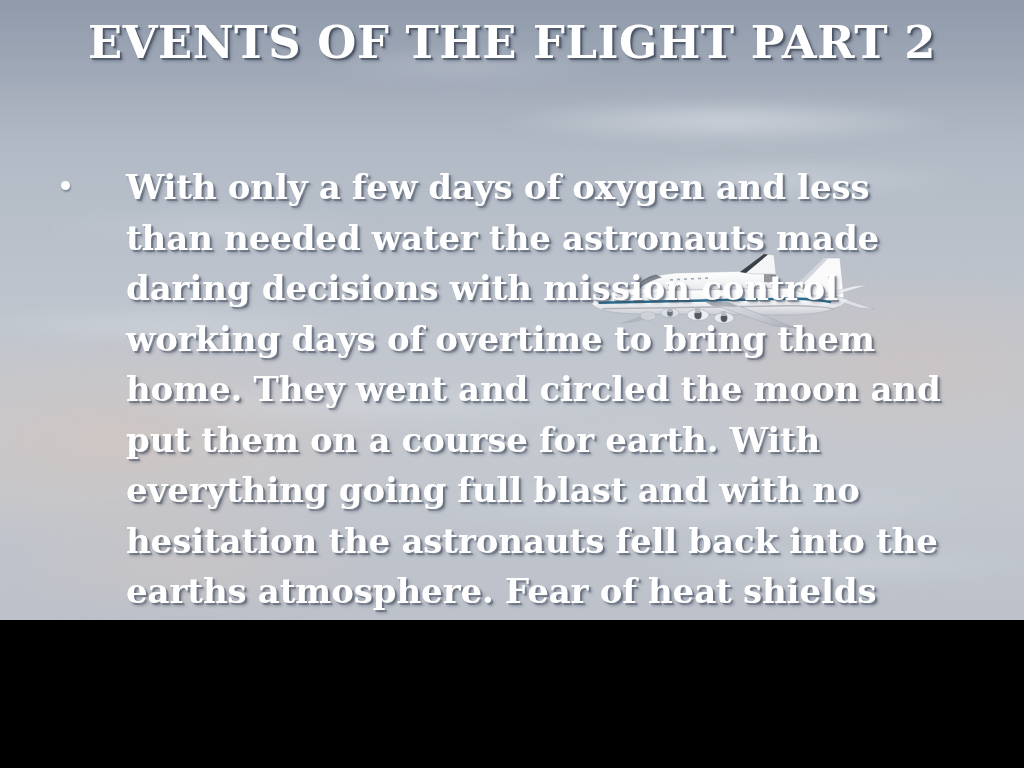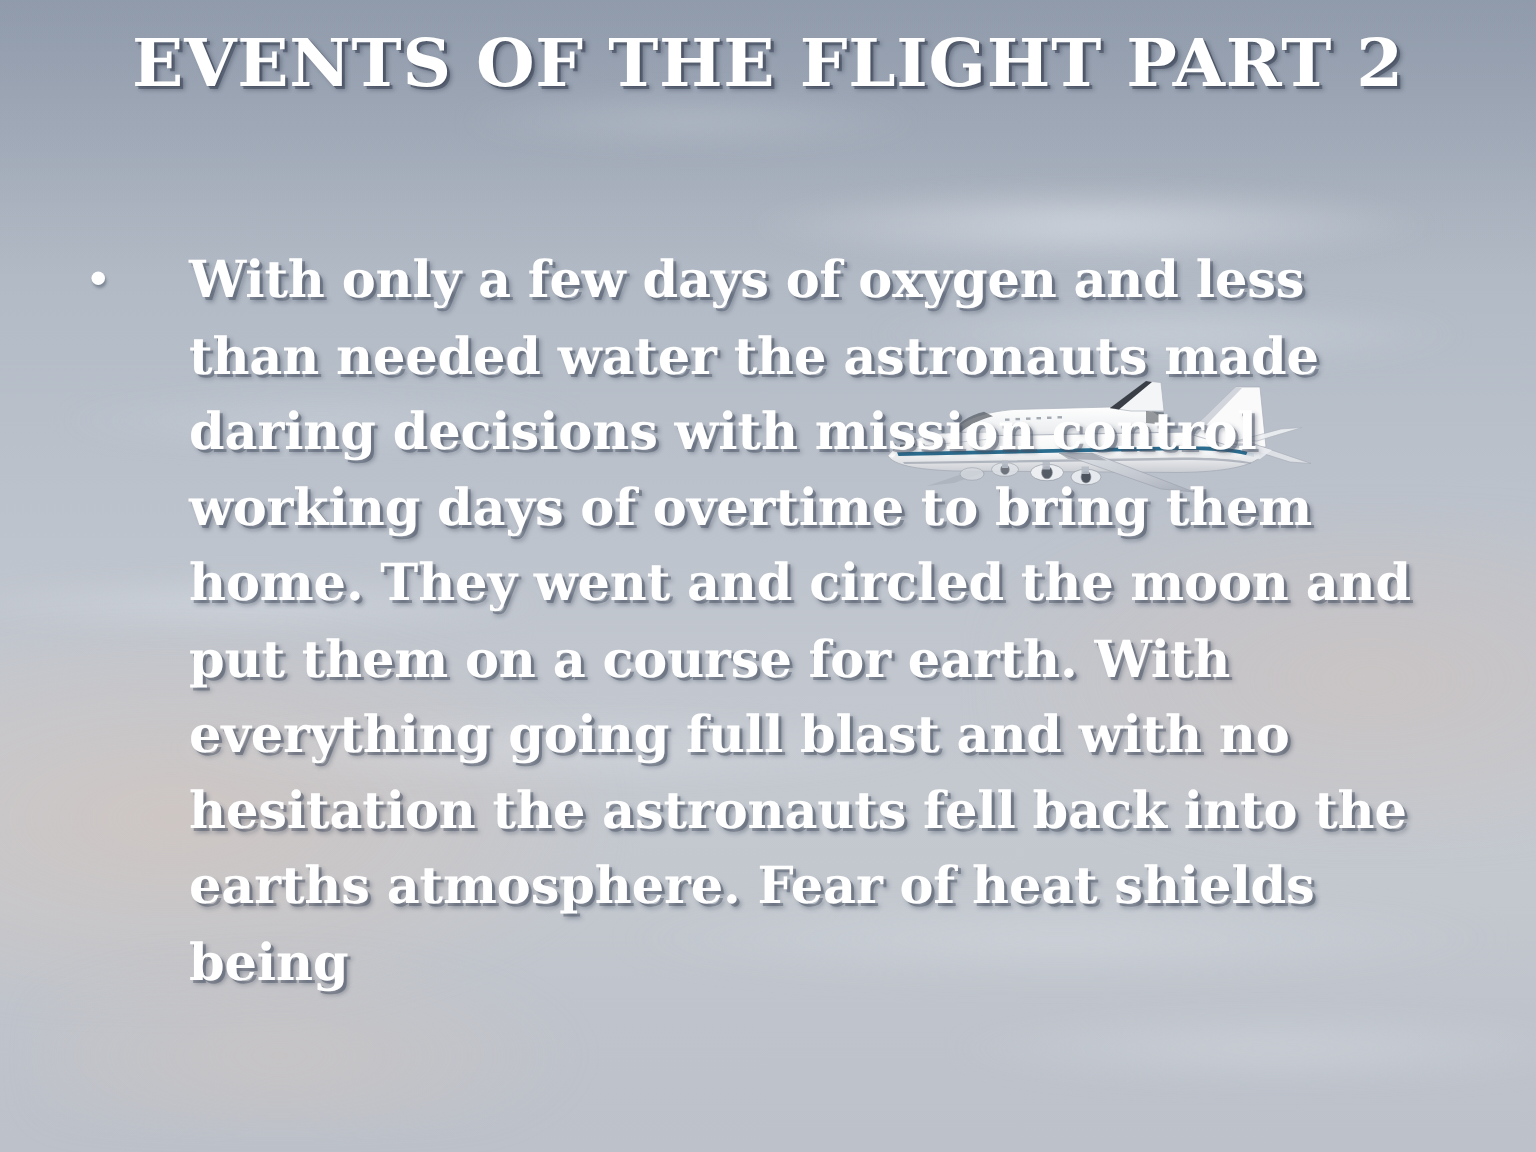--- a/index.html
+++ b/index.html
@@ -5,21 +5,21 @@
 <style>
   html, body {
     margin: 0;
     padding: 0;
     background: #000;
   }
 
   .slide {
     position: relative;
     width: 1024px;
-    height: 768px;
+    height: 620px;
     overflow: hidden;
     font-family: "DejaVu Serif", "Liberation Serif", serif;
     background-color: #b9c0cb;
   }
 
   
   .sky-base {
     position: absolute;
     inset: 0;
     background:

